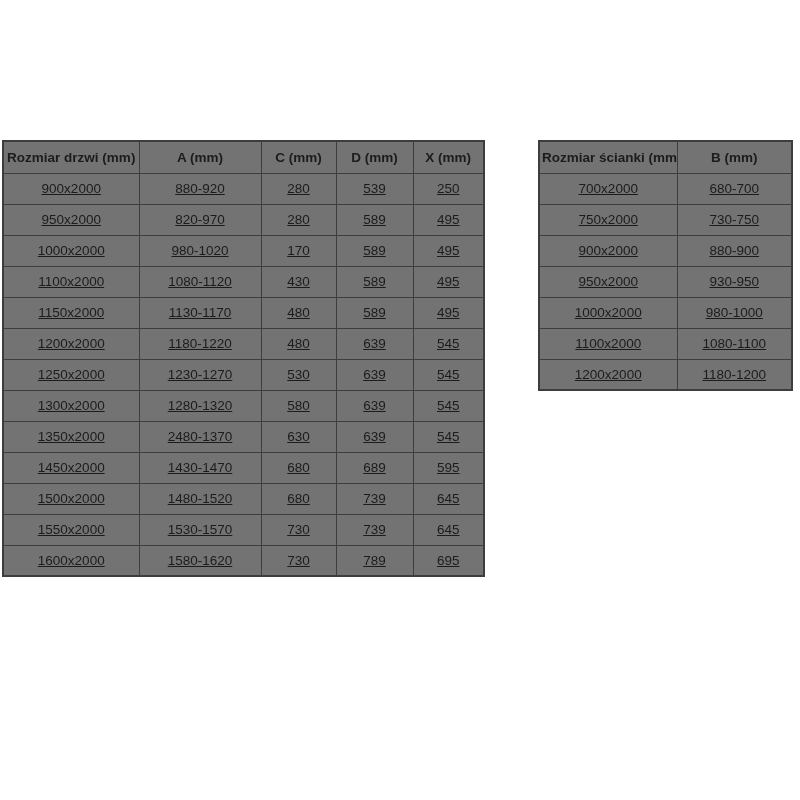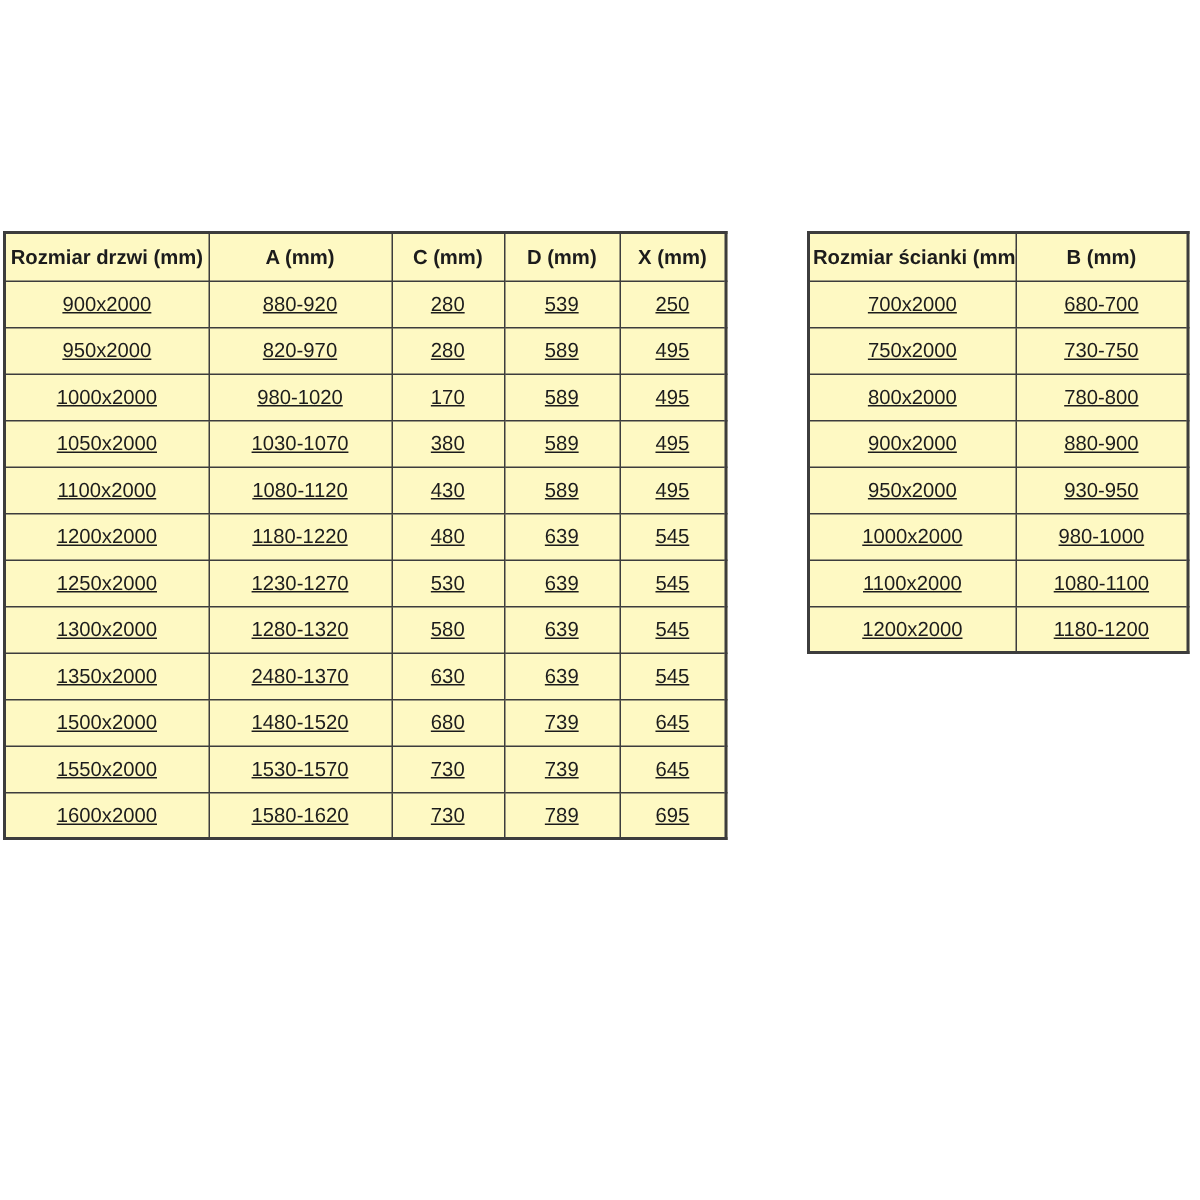--- a/index.html
+++ b/index.html
@@ -10,25 +10,25 @@
   .canvas {
     position: relative;
     width: 800px;
     height: 800px;
     background: #ffffff;
     font-family: "Liberation Sans", sans-serif;
     color: #1c1c1c;
   }
   table.spec {
     position: absolute;
-    top: 154px;
+    top: 140px;
     border-collapse: collapse;
     table-layout: fixed;
     border: 2px solid #3d3d3d;
-    background: #fef9c3;
+    background: #737373;
   }
   table.spec th,
   table.spec td {
     border: 1px solid #3d3d3d;
     text-align: center;
     vertical-align: middle;
     padding: 0 2px;
     font-size: 13.5px;
     color: #1c1c1c;
     overflow: hidden;
@@ -81,34 +81,34 @@
           <td>495</td>
         </tr>
         <tr>
           <td>1000x2000</td>
           <td>980-1020</td>
           <td>170</td>
           <td>589</td>
           <td>495</td>
         </tr>
         <tr>
-          <td>1050x2000</td>
-          <td>1030-1070</td>
-          <td>380</td>
-          <td>589</td>
-          <td>495</td>
-        </tr>
-        <tr>
           <td>1100x2000</td>
           <td>1080-1120</td>
           <td>430</td>
           <td>589</td>
           <td>495</td>
         </tr>
         <tr>
+          <td>1150x2000</td>
+          <td>1130-1170</td>
+          <td>480</td>
+          <td>589</td>
+          <td>495</td>
+        </tr>
+        <tr>
           <td>1200x2000</td>
           <td>1180-1220</td>
           <td>480</td>
           <td>639</td>
           <td>545</td>
         </tr>
         <tr>
           <td>1250x2000</td>
           <td>1230-1270</td>
           <td>530</td>
@@ -121,20 +121,27 @@
           <td>580</td>
           <td>639</td>
           <td>545</td>
         </tr>
         <tr>
           <td>1350x2000</td>
           <td>2480-1370</td>
           <td>630</td>
           <td>639</td>
           <td>545</td>
+        </tr>
+        <tr>
+          <td>1450x2000</td>
+          <td>1430-1470</td>
+          <td>680</td>
+          <td>689</td>
+          <td>595</td>
         </tr>
         <tr>
           <td>1500x2000</td>
           <td>1480-1520</td>
           <td>680</td>
           <td>739</td>
           <td>645</td>
         </tr>
         <tr>
           <td>1550x2000</td>
@@ -167,24 +174,20 @@
     <tbody>
         <tr>
           <td>700x2000</td>
           <td>680-700</td>
         </tr>
         <tr>
           <td>750x2000</td>
           <td>730-750</td>
         </tr>
         <tr>
-          <td>800x2000</td>
-          <td>780-800</td>
-        </tr>
-        <tr>
           <td>900x2000</td>
           <td>880-900</td>
         </tr>
         <tr>
           <td>950x2000</td>
           <td>930-950</td>
         </tr>
         <tr>
           <td>1000x2000</td>
           <td>980-1000</td>

